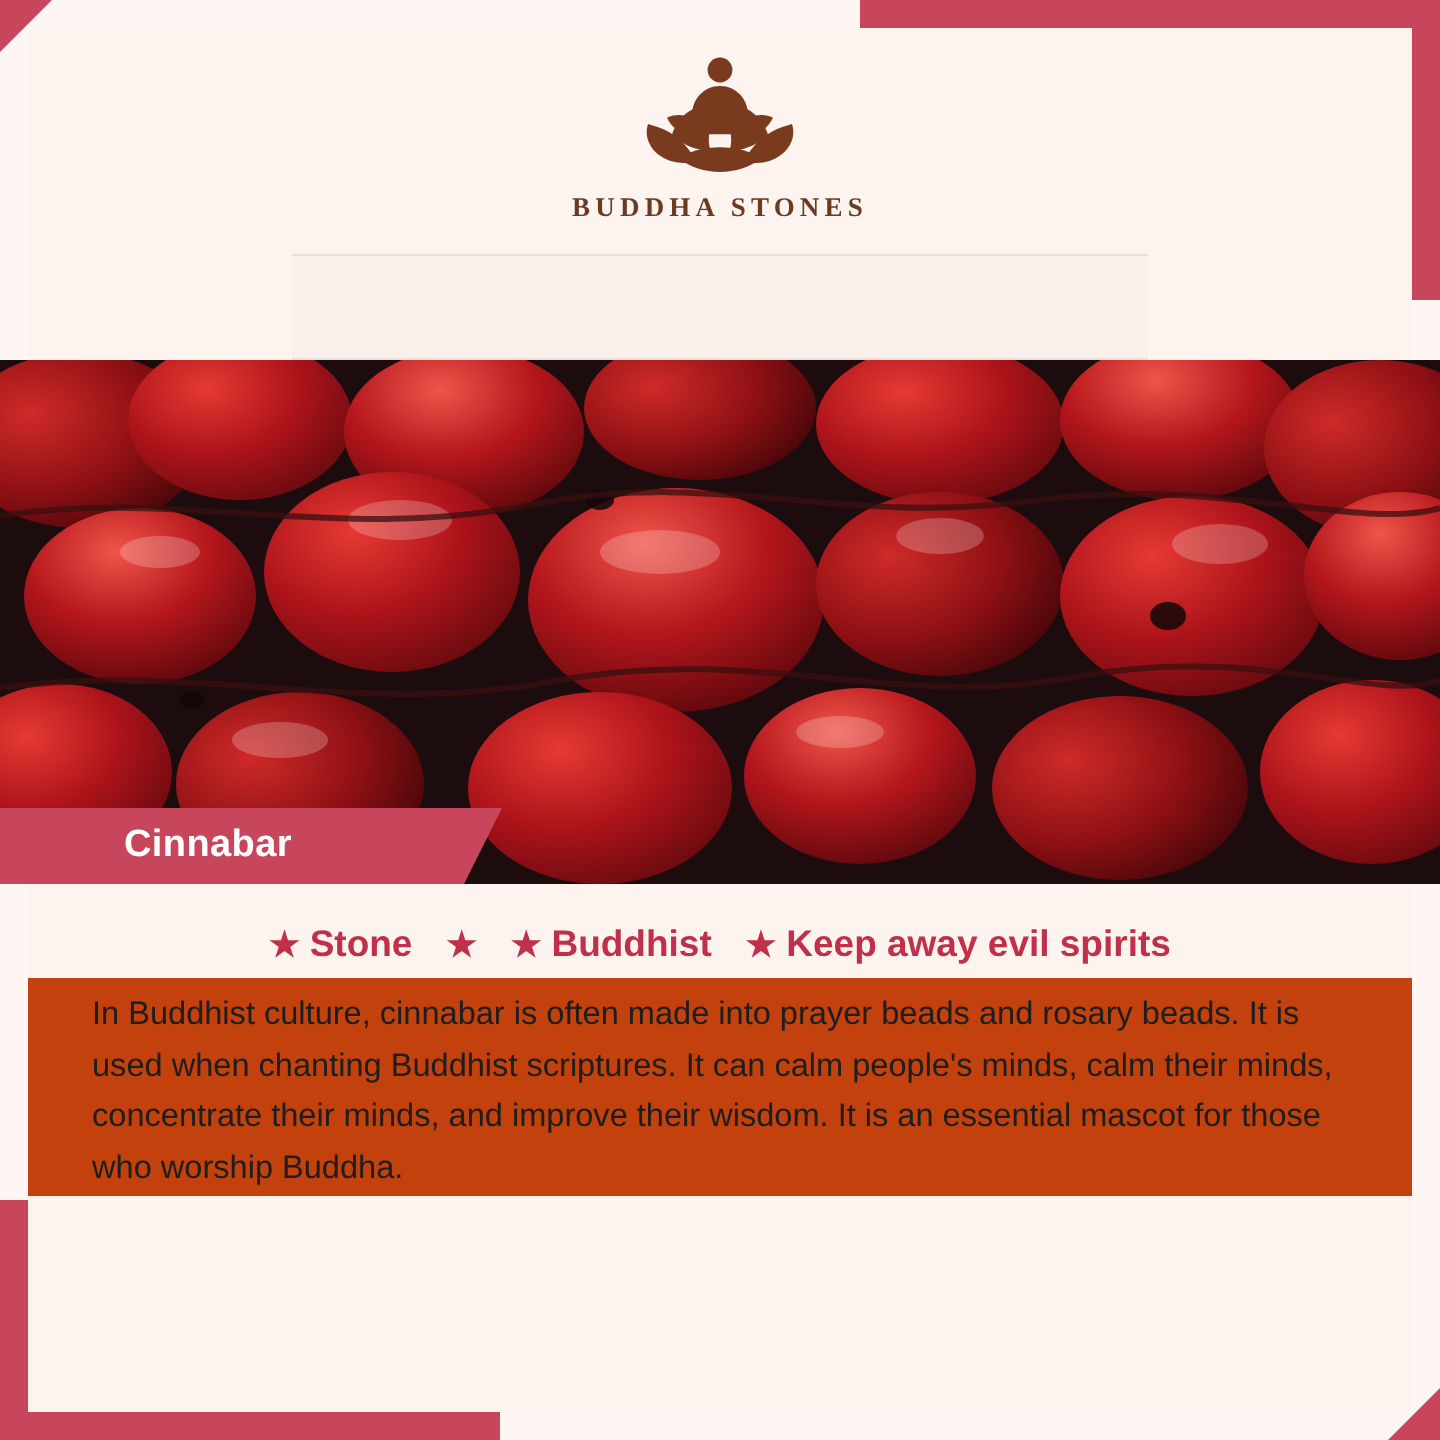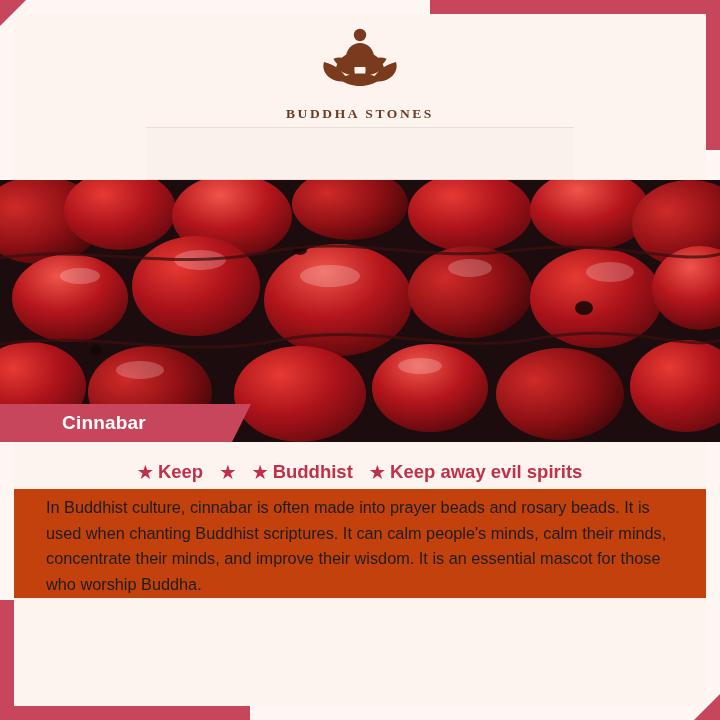--- a/index.html
+++ b/index.html
@@ -96,21 +96,21 @@
   .logo-mark {
     width: 128px;
     height: 66px;
     display: block;
   }
   .brand-name {
     font-size: 13.5px;
     letter-spacing: 2.6px;
     color: #6a3b22;
     font-weight: bold;
-    margin-top: 18px;
+    margin-top: 8px;
     font-family: "Liberation Serif", serif;
   }
 
   
   .title-banner {
     position: relative;
     margin: 6px auto 0 auto;
     width: 100%;
     height: 53px;
     display: flex;
@@ -315,21 +315,21 @@
       </svg>
 
       <div class="caption-tab">
         <span class="caption-text">Cinnabar</span>
       </div>
     </div>
 
     <div class="benefits">
       <div class="benefit">
         <span class="star">★</span>
-        <span>Keep</span>
+        <span>Stone</span>
       </div>
       <div class="benefit">
         <span class="star">★</span>
       </div>
       <div class="benefit">
         <span class="star">★</span>
         <span>Buddhist</span>
       </div>
       <div class="benefit">
         <span class="star">★</span>

